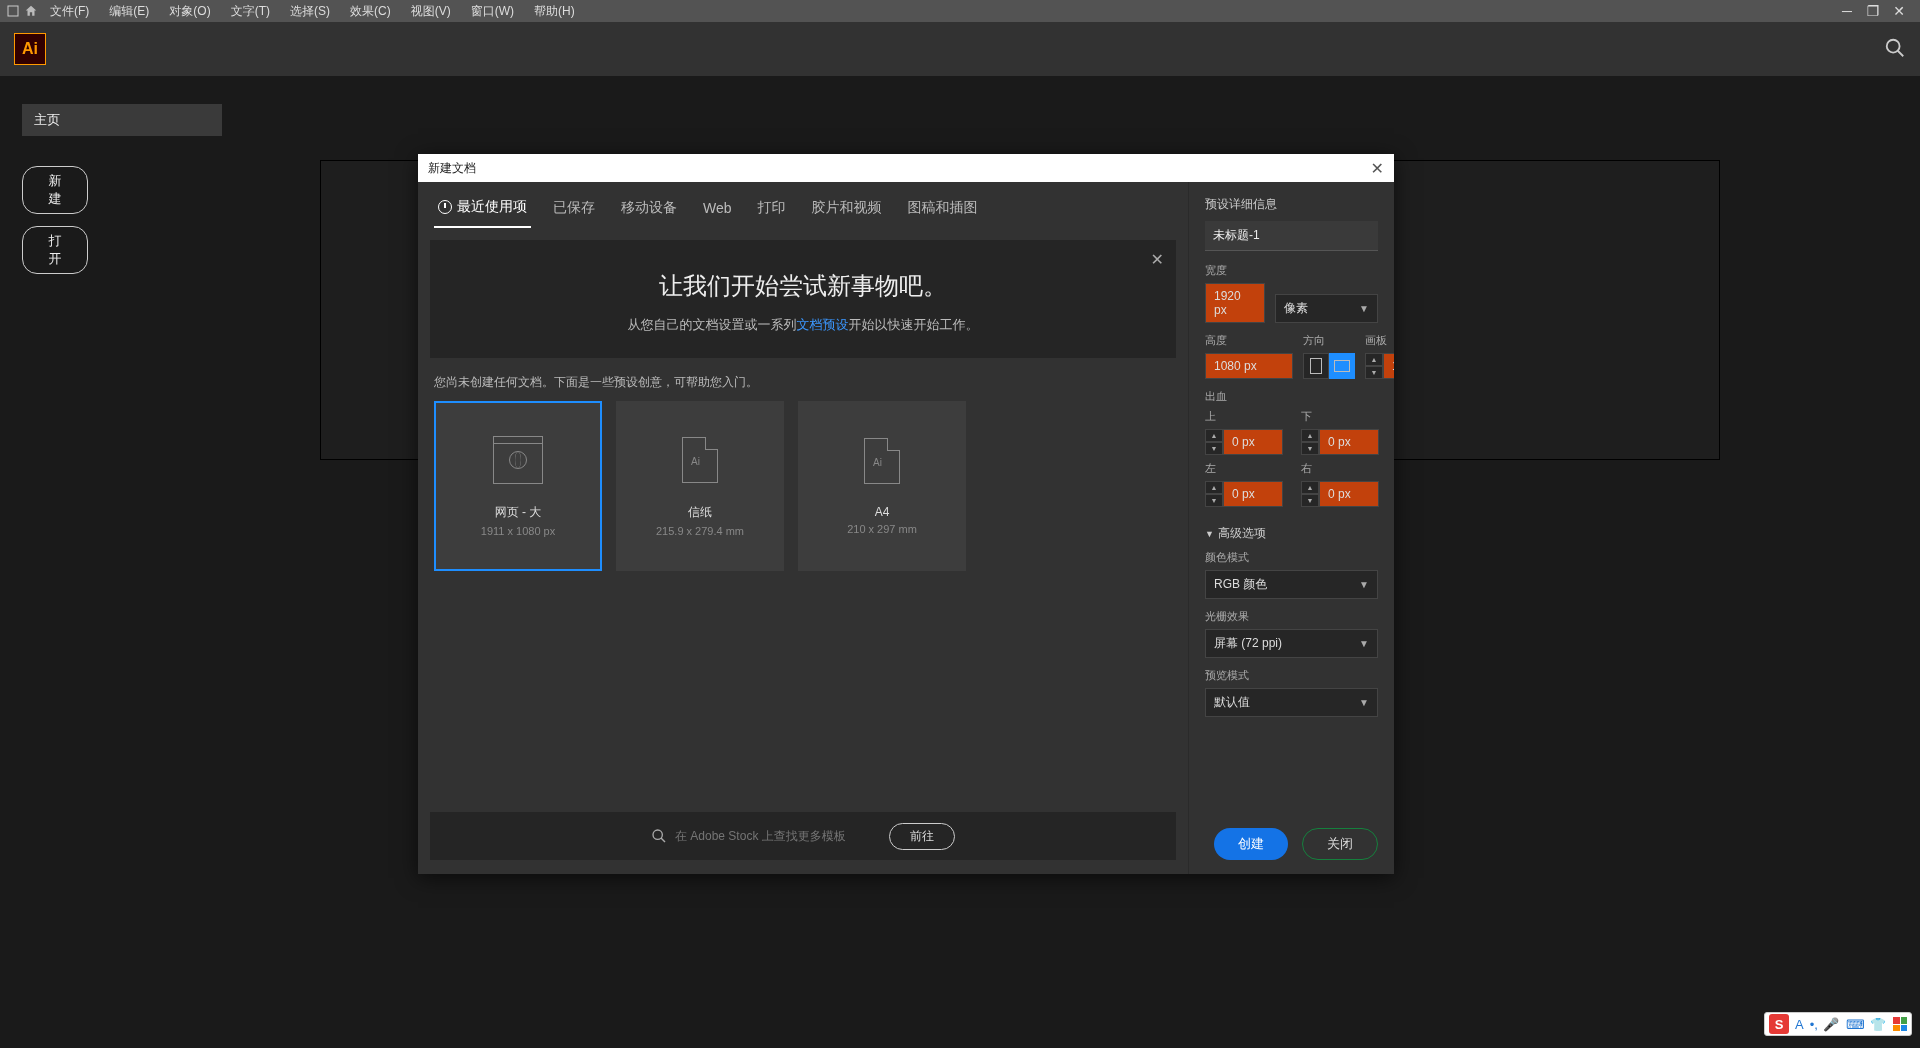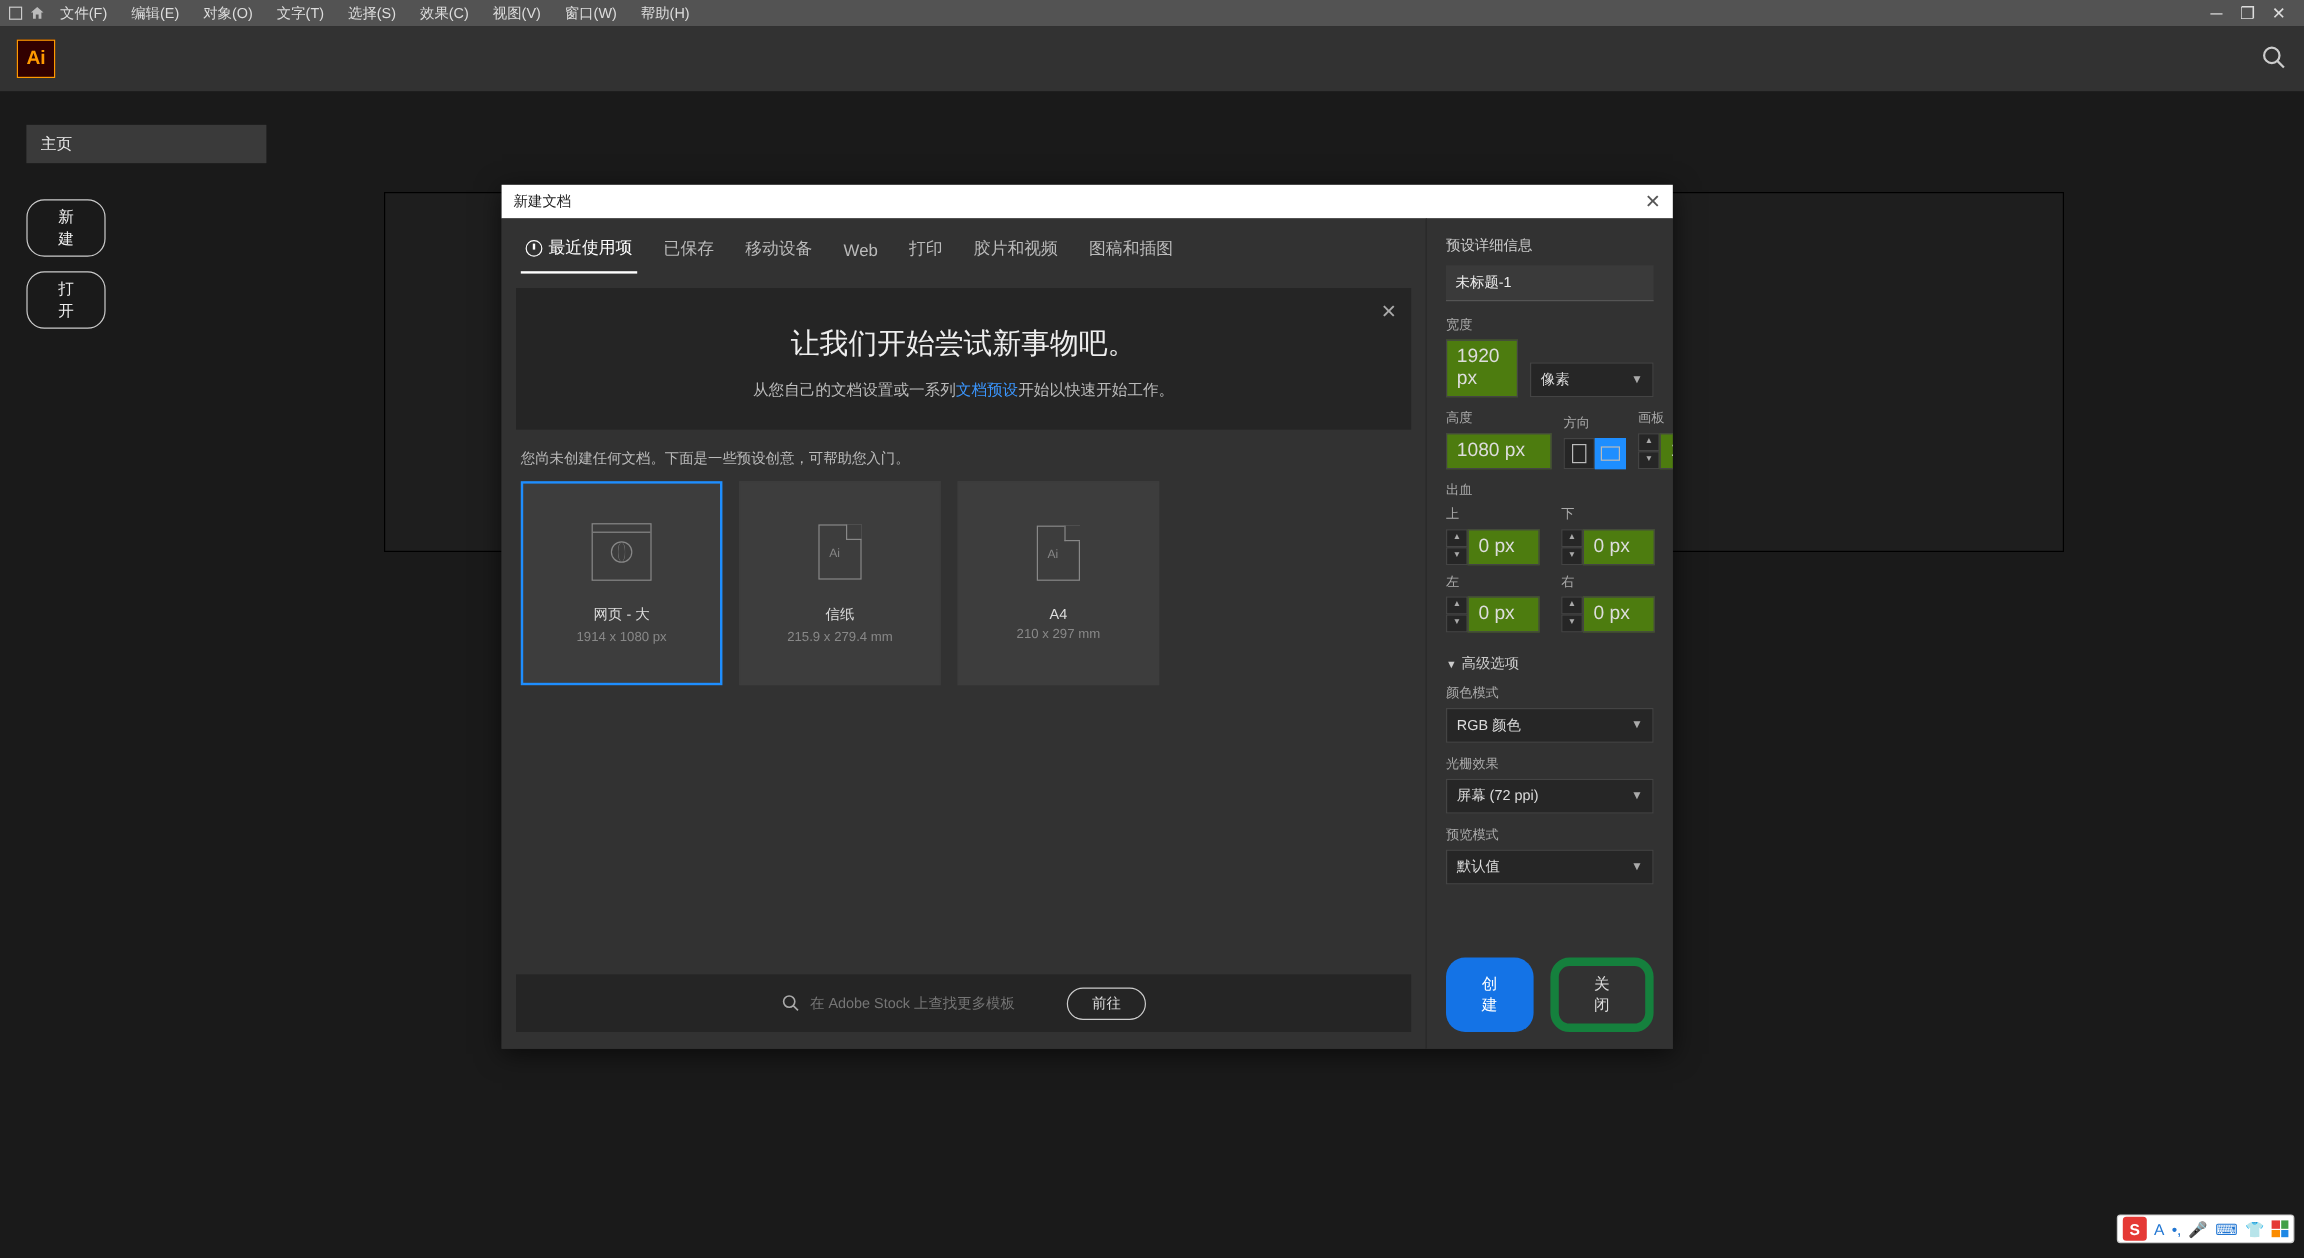--- a/index.html
+++ b/index.html
@@ -68,39 +68,39 @@
 .stock-search svg { width:16px; height:16px; color:#aaa; }
 .stock-input { background: transparent; border: none; color: #888; width: 200px; font-size: 12px; outline:none; }
 .go-btn { border: 1px solid #ccc; border-radius: 14px; padding: 4px 20px; background: transparent; color: #ddd; font-size: 12px; }
 
 
 .dlg-right { flex: 1; background: #323232; padding: 14px 16px; border-left: 1px solid #2a2a2a; display:flex; flex-direction:column; overflow:hidden; }
 .sec-title { color: #ccc; font-size: 12px; margin-bottom: 8px; }
 .name-row { background: #3a3a3a; padding: 6px 8px; color: #eee; font-size: 12px; margin-bottom: 12px; border-bottom:1px solid #555;}
 .label { color: #aaa; font-size: 11px; margin-bottom: 5px; }
 .row { display: flex; gap: 10px; margin-bottom: 10px; align-items:flex-end; }
-.inp { background: #4d7c0f; border: 1px solid #444; color: #ddd; font-size: 16px; padding: 5px 8px; width: 88px; }
+.inp { background: #c2410c; border: 1px solid #444; color: #ddd; font-size: 12px; padding: 5px 8px; width: 88px; }
 .sel { background: #262626; border: 1px solid #444; color: #ddd; font-size: 12px; padding: 5px 8px; display:flex; justify-content:space-between; align-items:center; }
 .sel.w1 { width: 160px; align-items: center; }
 .sel.wfull { width: 100%; }
 .chev { font-size: 10px; color:#aaa; }
 .orient { display:flex; gap:0; }
 .orient-btn { width:26px; height:26px; background:#262626; border:1px solid #444; display:flex; align-items:center; justify-content:center; }
 .orient-btn.active { background:#1e8eff; border-color:#1e8eff; }
 .orient-rect { width:12px; height:16px; border:1px solid #bbb; }
 .orient-rect.land { width:16px; height:12px; }
 .stepbox { display:flex; }
 .step-arrows { width:18px; display:flex; flex-direction:column; }
 .step-arrows span { flex:1; background:#262626; border:1px solid #444; font-size:7px; color:#aaa; text-align:center; line-height:11px;}
 .link-box { width:32px; height:56px; border:1px solid #444; background:#262626; display:flex; align-items:center; justify-content:center; margin-left:6px; color:#aaa; }
 .adv { display:flex; align-items:center; gap:4px; color:#ccc; font-size:12px; margin:8px 0;}
 .adv .car { font-size:9px; }
 .footer-btns { margin-top:auto; display:flex; gap:14px; justify-content:flex-end; padding-top:18px;}
 .btn-primary { background:#1473e6; color:#fff; border:none; border-radius:16px; padding:7px 24px; font-size:13px;}
-.btn-secondary { background:transparent; color:#ddd; border:7px solid #15803d; border-radius:16px; padding:6px 24px; font-size:13px;}
+.btn-secondary { background:transparent; color:#ddd; border:1px solid #15803d; border-radius:16px; padding:6px 24px; font-size:13px;}
 
 
 .ime { position:absolute; right:8px; bottom:12px; height:24px; background:#fff; border:1px solid #ccc; display:flex; align-items:center; padding:0 4px; gap:6px; border-radius:3px;}
 .ime .s-logo { width:20px; height:20px; background:#e53935; color:#fff; font-weight:bold; display:flex; align-items:center; justify-content:center; border-radius:3px; font-size:13px;}
 .ime .ime-item { font-size:13px; }
 .ime .blue { color:#2176d2; }
 .ime .grid { width:14px; height:14px; display:grid; grid-template-columns:1fr 1fr; grid-template-rows:1fr 1fr; gap:1px;}
 .ime .grid span:nth-child(1){background:#e53935;} .ime .grid span:nth-child(2){background:#43a047;}
 .ime .grid span:nth-child(3){background:#fb8c00;} .ime .grid span:nth-child(4){background:#1e88e5;}
 </style>
@@ -180,21 +180,21 @@
           <span>从您自己的文档设置或一系列</span><a href="#">文档预设</a><span>开始以快速开始工作。</span>
         </p>
       </div>
       <div class="presets-label">您尚未创建任何文档。下面是一些预设创意，可帮助您入门。</div>
       <div class="presets">
         <div class="preset selected">
           <div class="preset-icon web">
               <div class="globe"></div>
             </div>
           <div class="preset-name">网页 - 大</div>
-          <div class="preset-dim">1914 x 1080 px</div>
+          <div class="preset-dim">1911 x 1080 px</div>
         </div>
         <div class="preset">
           <div class="preset-icon doc">
               <div class="page">
                 <span class="ai">Ai</span>
               </div>
             </div>
           <div class="preset-name">信纸</div>
           <div class="preset-dim">215.9 x 279.4 mm</div>
         </div>

